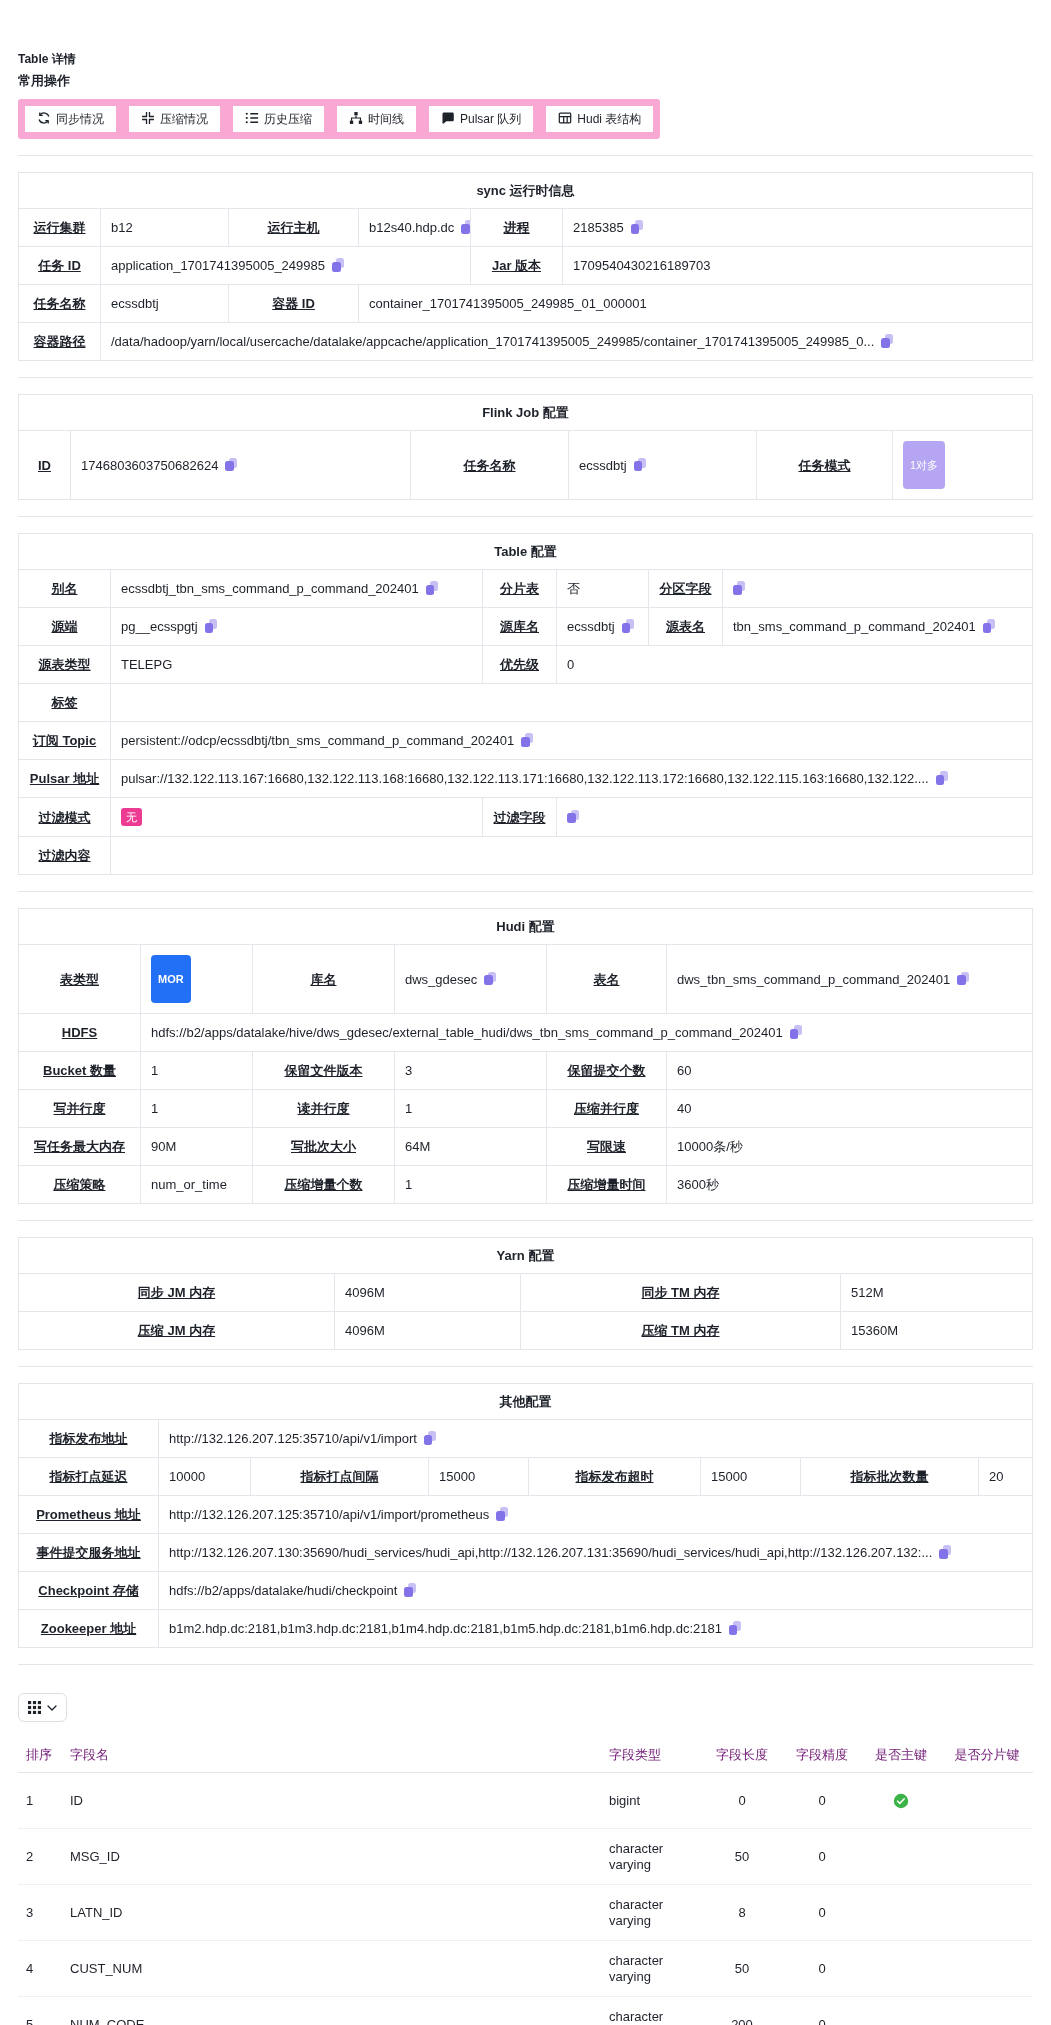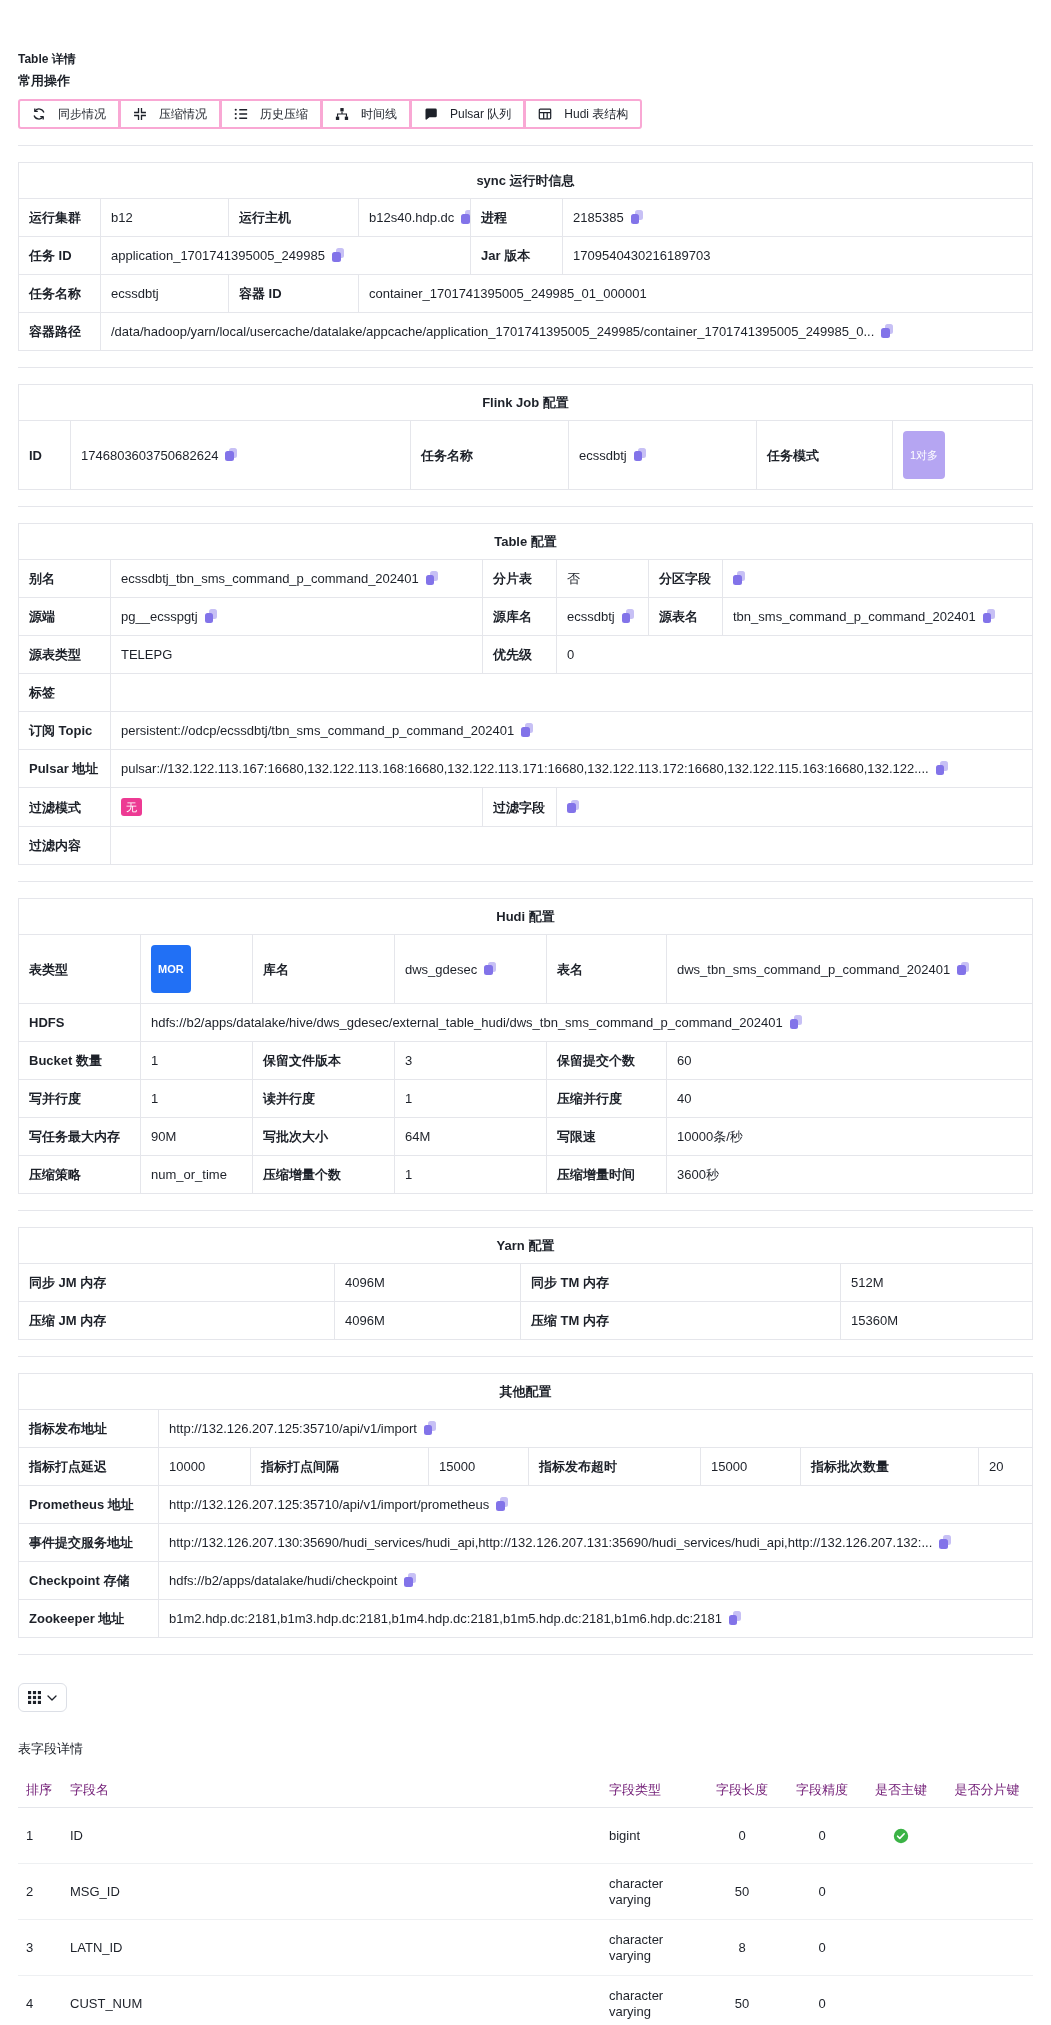--- a/index.html
+++ b/index.html
@@ -2,31 +2,31 @@
 <html><head>
 <meta charset="utf-8">
 <style>
   html,body{margin:0;padding:0;}
   body{width:1051px;height:2025px;overflow:hidden;background:#fff;color:#1d2129;
        font-family:"Liberation Sans",sans-serif;}
   .wrap{padding:10px 18px 0;}
   .page-title{font-size:12px;font-weight:700;line-height:18px;margin-top:40px;}
   .ops-heading{font-size:13px;font-weight:700;margin-top:4px;line-height:17px;}
   .btn-group{display:inline-flex;margin-top:10px;}
-  .btn{display:inline-flex;align-items:center;gap:12px;padding:5px 12px;font-size:12px;
-       line-height:16px;border:2px solid #f9a8d4;background:#fff;color:#1d2129;
+  .btn{display:inline-flex;gap:5px;padding:5px 12px;font-size:12px;
+       line-height:16px;border:7px solid #f9a8d4;background:#fff;color:#1d2129;
        margin-left:-1px;cursor:pointer;white-space:nowrap;}
   .btn:first-child{border-radius:3px 0 0 3px;margin-left:0;}
   .btn:last-child{border-radius:0 3px 3px 0;}
   .bic{width:14px;height:14px;flex:none;display:block;}
   .divider{height:1px;background:#e5e6eb;margin:16px 0;}
   table.cfg{width:100%;border-collapse:collapse;font-size:13px;table-layout:fixed;border-radius:25px;}
   .cfg td{border:1px solid #e5e6eb;padding:10px;line-height:17px;overflow:hidden;}
   .cfg .ttl{text-align:center;font-weight:700;padding:9px;}
-  .cfg .lbl{font-weight:700;text-align:left;white-space:nowrap;}
+  .cfg .lbl{font-weight:700;text-align:center;white-space:nowrap;text-decoration:underline;}
   .cfg .val{text-align:left;white-space:nowrap;}
   .copy-ic{position:relative;display:inline-block;width:13px;height:14px;vertical-align:-2px;
            margin-left:7px;cursor:pointer;}
   .copy-ic::before{content:"";position:absolute;left:4px;top:0;width:8px;height:10px;
            background:#8273e9;opacity:.45;border-radius:2.5px;}
   .copy-ic::after{content:"";position:absolute;left:0;top:3.5px;width:8.5px;height:10px;
            background:#8273e9;border-radius:2.5px;}
   .badge{display:inline-block;font-size:11px;line-height:14px;padding:17px 7px;color:#fff;}
   .badge.mode{background:#b5a5f2;border-radius:4px;}
   .badge.none{background:#ed3a93;border-radius:3px;padding:2px 5px;}
@@ -389,21 +389,20 @@
           <rect x="0" y="10.6" width="3.4" height="3.4"></rect>
           <rect x="5.3" y="10.6" width="3.4" height="3.4"></rect>
           <rect x="10.6" y="10.6" width="3.4" height="3.4"></rect>
         </g>
       </svg>
     <svg width="10" height="6" viewBox="0 0 10 6">
         <path d="M1 1l4 4 4-4" stroke="currentColor" stroke-width="1.3" fill="none" stroke-linecap="round" stroke-linejoin="round"></path>
       </svg>
   </button>
 
-  <div class="fields-heading">表字段详情</div>
 
   <table class="ftable">
     <colgroup>
         <col style="width:44px">
         <col>
         <col style="width:100px">
         <col style="width:82px">
         <col style="width:78px">
         <col style="width:80px">
         <col style="width:92px">

